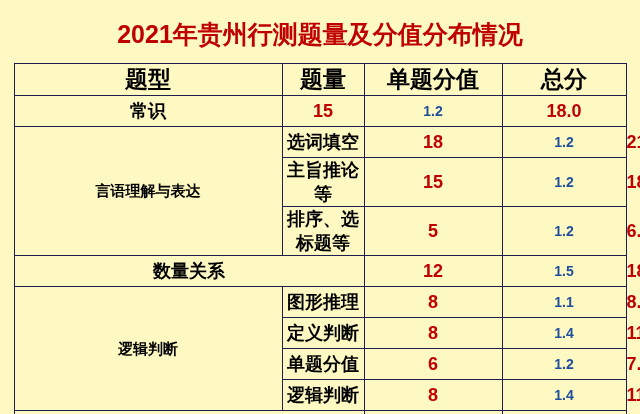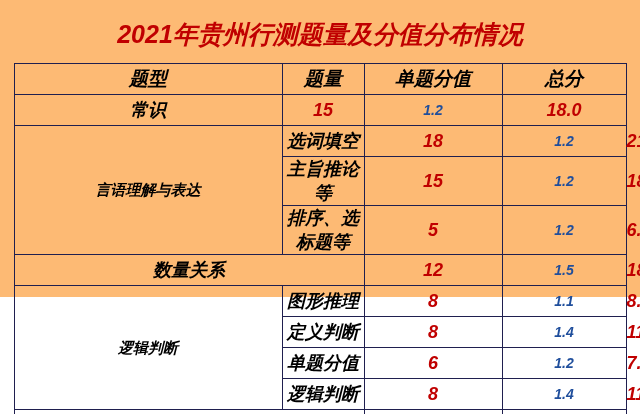--- a/index.html
+++ b/index.html
@@ -9,24 +9,23 @@
   }
   body {
     width: 640px;
     height: 414px;
     font-family: "Liberation Sans", sans-serif;
     overflow: hidden;
   }
   .page {
     position: relative;
     width: 640px;
-    height: 297px;
-    background: #fdba74;
+    height: 414px;
+    background: #fef9c3;
     box-sizing: border-box;
-    font-style: italic;
   }
   .title-row {
     display: flex;
     align-items: baseline;
     justify-content: center;
     padding-top: 18px;
     padding-bottom: 12px;
     white-space: nowrap;
   }
   .title-main {
@@ -49,21 +48,21 @@
   }
   table.grid td, table.grid th {
     border: 1.5px solid #1f1f4f;
     padding: 0;
     height: 30px;
     text-align: center;
     vertical-align: middle;
     font-weight: bold;
   }
   th {
-    font-size: 19px;
+    font-size: 23px;
     color: #000000;
   }
   .cat-cell {
     font-size: 15px;
     color: #000000;
     line-height: 1.15;
     width: 78px;
   }
   .type-cell {
     font-size: 18px;

